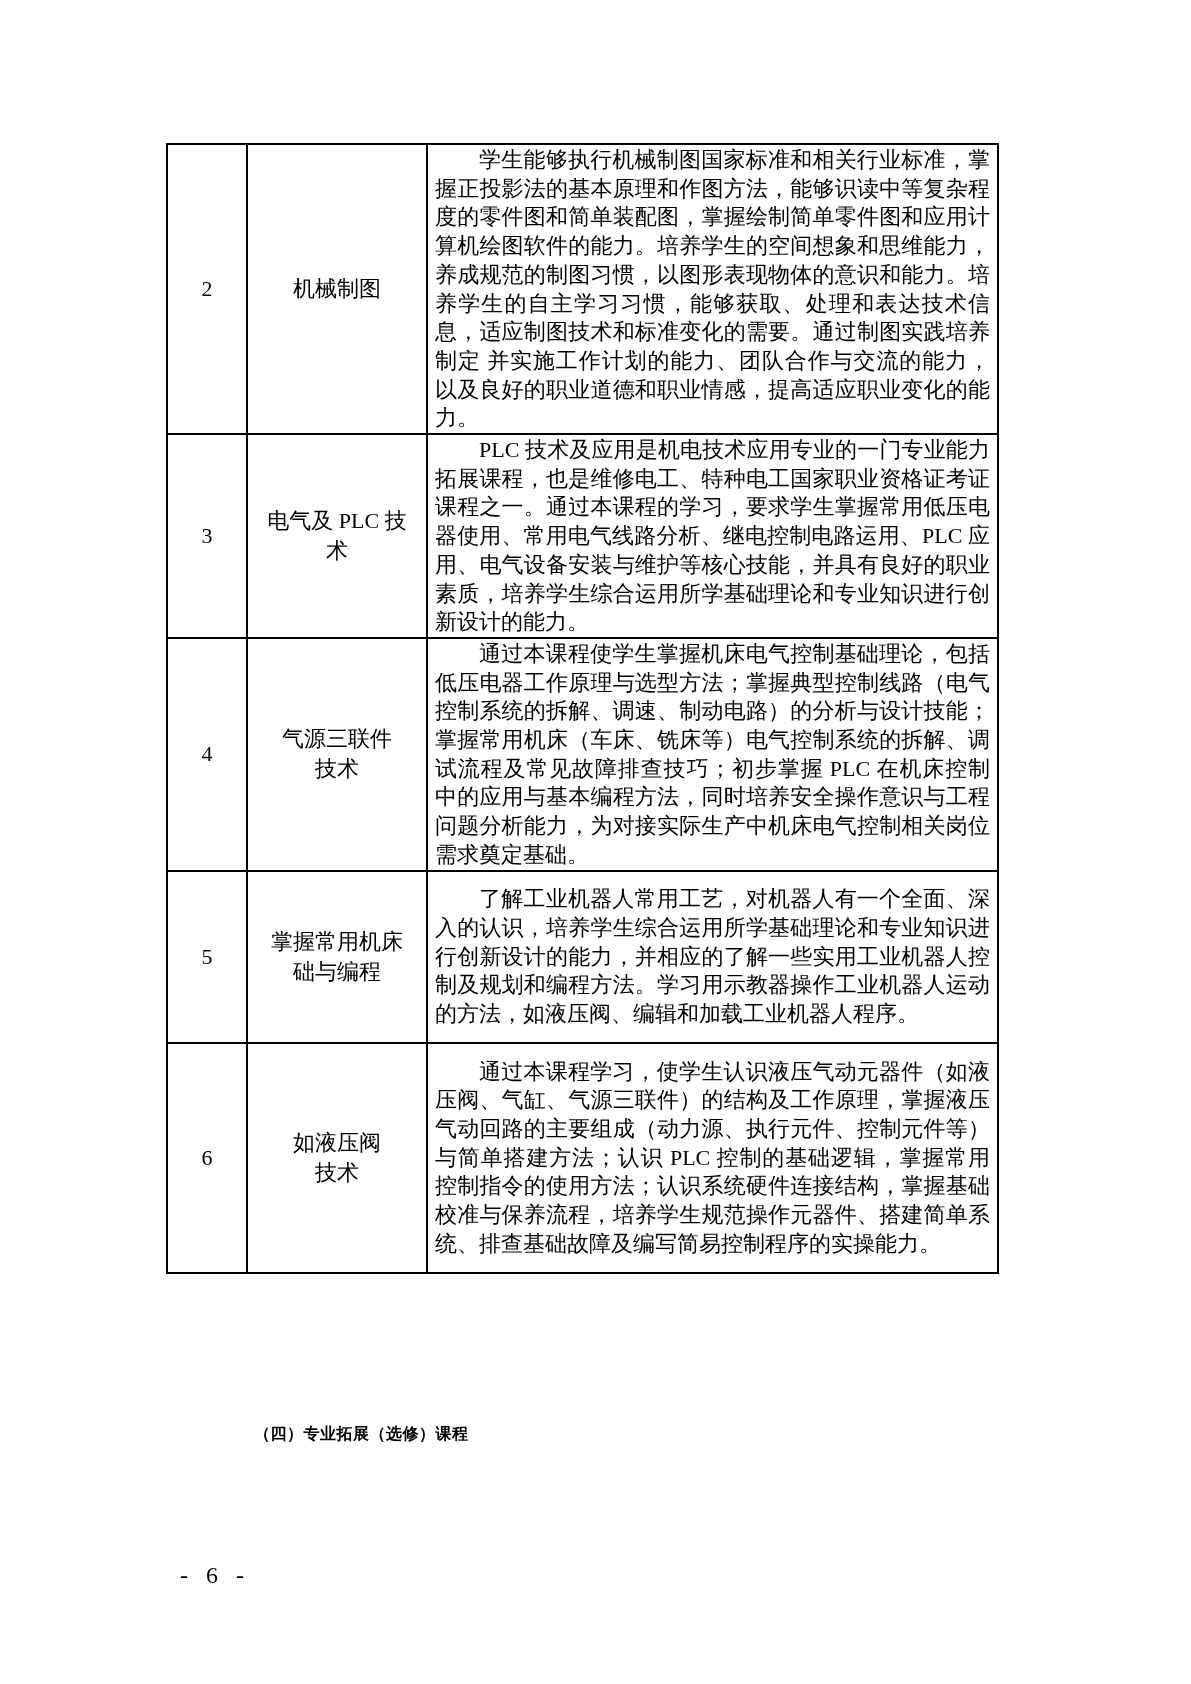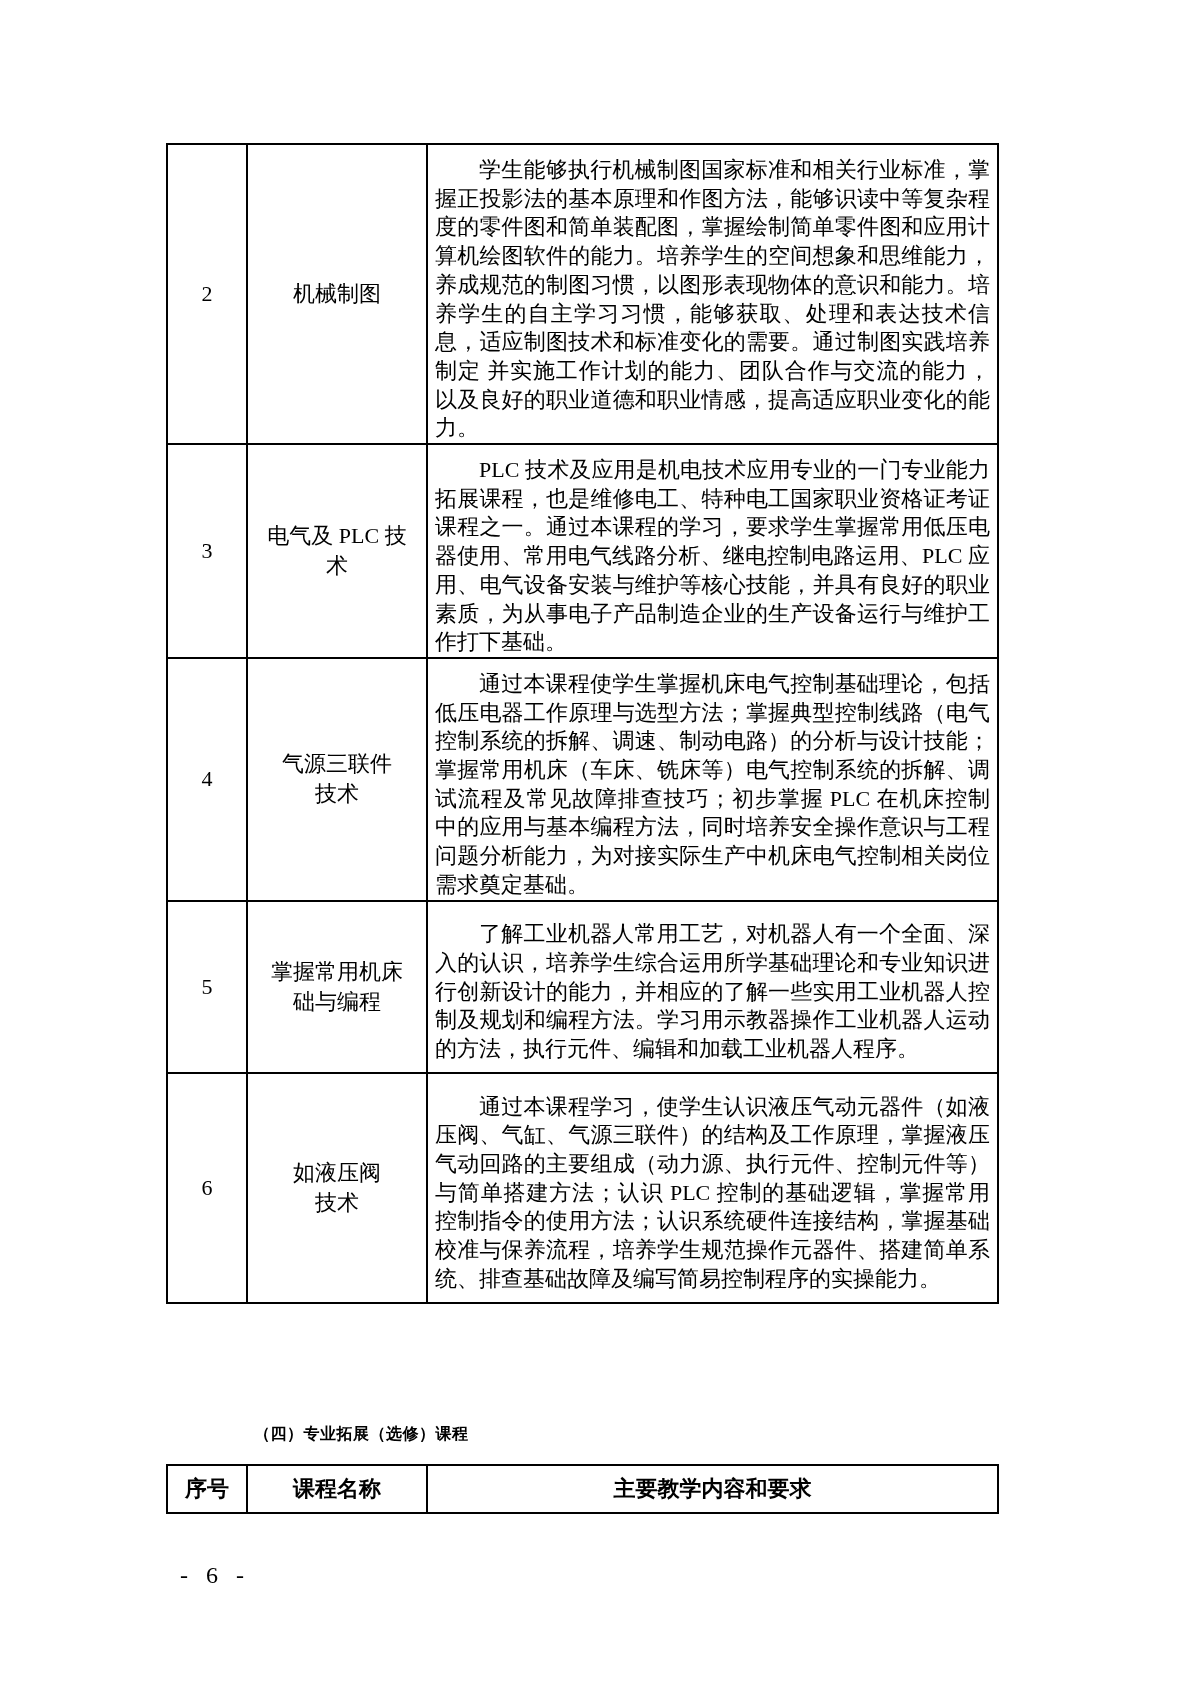--- a/index.html
+++ b/index.html
@@ -32,21 +32,21 @@
     text-align:center;
     white-space:pre-line;
     line-height:30px;
     padding:0 4px;
   }
   td.desc-cell{
     font-size:23px;
     line-height:28.7px;
     text-align:justify;
     vertical-align:top;
-    padding:11px 7px 0 7px;
+    padding:1px 7px 0 7px;
     text-indent:2em;
   }
   tr.r2{height:287px;}
   tr.r3{height:201px;}
   tr.r4{height:230px;}
   tr.r5{height:172px;}
   tr.r6{height:230px;}
 
   
   .section-heading{
@@ -97,55 +97,41 @@
     <tbody>
       <tr class="r2">
         <td class="no-cell">2</td>
         <td class="name-cell">机械制图</td>
         <td class="desc-cell">学生能够执行机械制图国家标准和相关行业标准，掌握正投影法的基本原理和作图方法，能够识读中等复杂程度的零件图和简单装配图，掌握绘制简单零件图和应用计算机绘图软件的能力。培养学生的空间想象和思维能力，养成规范的制图习惯，以图形表现物体的意识和能力。培养学生的自主学习习惯，能够获取、处理和表达技术信息，适应制图技术和标准变化的需要。通过制图实践培养制定 并实施工作计划的能力、团队合作与交流的能力，以及良好的职业道德和职业情感，提高适应职业变化的能力。</td>
       </tr>
       <tr class="r3">
         <td class="no-cell">3</td>
         <td class="name-cell">电气及 PLC 技
 术</td>
-        <td class="desc-cell">PLC 技术及应用是机电技术应用专业的一门专业能力拓展课程，也是维修电工、特种电工国家职业资格证考证课程之一。通过本课程的学习，要求学生掌握常用低压电器使用、常用电气线路分析、继电控制电路运用、PLC 应用、电气设备安装与维护等核心技能，并具有良好的职业素质，为从事电子产品制造企业的生产设备运行与维护工作打下基础。</td>
+        <td class="desc-cell">PLC 技术及应用是机电技术应用专业的一门专业能力拓展课程，也是维修电工、特种电工国家职业资格证考证课程之一。通过本课程的学习，要求学生掌握常用低压电器使用、常用电气线路分析、继电控制电路运用、PLC 应用、电气设备安装与维护等核心技能，并具有良好的职业素质，培养学生综合运用所学基础理论和专业知识进行创新设计的能力。</td>
       </tr>
       <tr class="r4">
         <td class="no-cell">4</td>
         <td class="name-cell">气源三联件
 技术</td>
         <td class="desc-cell">通过本课程使学生掌握机床电气控制基础理论，包括低压电器工作原理与选型方法；掌握典型控制线路（电气控制系统的拆解、调速、制动电路）的分析与设计技能；掌握常用机床（车床、铣床等）电气控制系统的拆解、调试流程及常见故障排查技巧；初步掌握 PLC 在机床控制中的应用与基本编程方法，同时培养安全操作意识与工程问题分析能力，为对接实际生产中机床电气控制相关岗位需求奠定基础。</td>
       </tr>
       <tr class="r5">
         <td class="no-cell">5</td>
         <td class="name-cell">掌握常用机床
 础与编程</td>
-        <td class="desc-cell">了解工业机器人常用工艺，对机器人有一个全面、深入的认识，培养学生综合运用所学基础理论和专业知识进行创新设计的能力，并相应的了解一些实用工业机器人控制及规划和编程方法。学习用示教器操作工业机器人运动的方法，执行元件、编辑和加载工业机器人程序。</td>
+        <td class="desc-cell">了解工业机器人常用工艺，对机器人有一个全面、深入的认识，培养学生综合运用所学基础理论和专业知识进行创新设计的能力，并相应的了解一些实用工业机器人控制及规划和编程方法。学习用示教器操作工业机器人运动的方法，如液压阀、编辑和加载工业机器人程序。</td>
       </tr>
       <tr class="r6">
         <td class="no-cell">6</td>
         <td class="name-cell">如液压阀
 技术</td>
         <td class="desc-cell">通过本课程学习，使学生认识液压气动元器件（如液压阀、气缸、气源三联件）的结构及工作原理，掌握液压气动回路的主要组成（动力源、执行元件、控制元件等）与简单搭建方法；认识 PLC 控制的基础逻辑，掌握常用控制指令的使用方法；认识系统硬件连接结构，掌握基础校准与保养流程，培养学生规范操作元器件、搭建简单系统、排查基础故障及编写简易控制程序的实操能力。</td>
       </tr>
     </tbody>
   </table>
 
   <div class="section-heading">（四）专业拓展（选修）课程</div>
 
-  <table class="ext-table">
-    <colgroup>
-      <col style="width:80px">
-      <col style="width:180px">
-      <col style="width:571px">
-    </colgroup>
-    <tbody>
-      <tr>
-        <th>序号</th>
-        <th>课程名称</th>
-        <th>主要教学内容和要求</th>
-      </tr>
-    </tbody>
-  </table>
 
   <div class="page-number">- 6 -</div>
 
 </div>
 
 </body></html>

